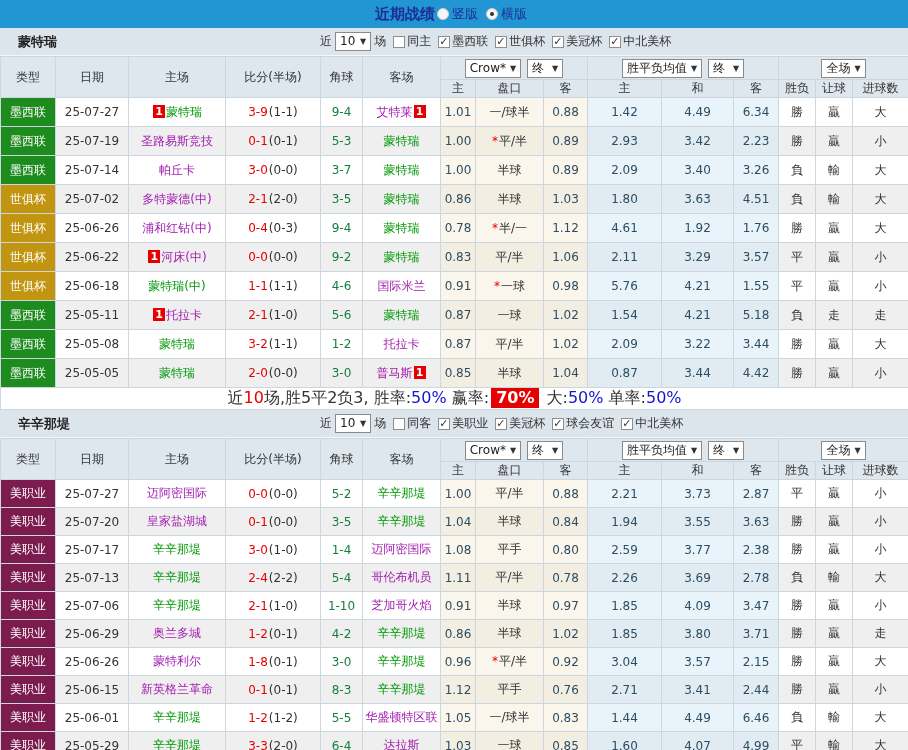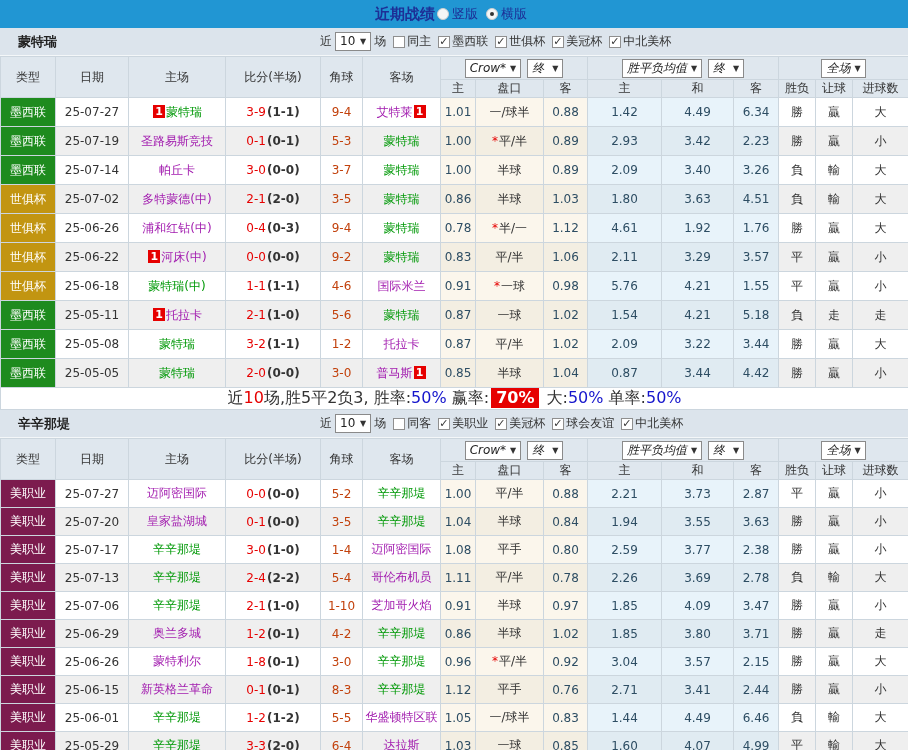--- a/index.html
+++ b/index.html
@@ -25,38 +25,38 @@
   .dd { display:inline-flex; align-items:center; background:#fff; border:1px solid #8a8a8a; padding:1px 4px; margin:0 3px; cursor:pointer; line-height:15px; }
   .dd .dd-text { font-size:12px; color:#222; min-width:16px; text-align:left; }
   .dd .caret { font-size:8px; margin-left:4px; color:#333; }
 
   
   table.matches { border-collapse:collapse; table-layout:fixed; width:908px; }
   .matches th, .matches td { border:1px solid #ccd6de; text-align:center; font-weight:normal; font-size:12px; color:#333; padding:0; overflow:hidden; white-space:nowrap; }
   .matches thead th { background:#dfe7ee; }
   .matches thead tr.hr1 th { height:23px; }
   .matches thead tr.hr2 th { height:17px; }
-  .matches thead th.dd-group { background:#dfe7ee;font-style:italic; }
+  .matches thead th.dd-group { background:#dfe7ee; }
 
   .sec0 tbody tr.data-row { height:29px; }
   .sec1 tbody tr.data-row { height:28px; }
   tbody tr.data-row:nth-child(even) td { background:#efefef; }
   td.col-crow { background:#fbf6ec; color:#2d4d63; }
   td.col-avg  { background:#e8f3fa; color:#2d4d63; }
   tbody tr.data-row:nth-child(even) td.col-crow { background:#f3eee2; }
   tbody tr.data-row:nth-child(even) td.col-avg  { background:#e0ebf2; }
   td.handicap span.h-text { color:#333; }
   td.league { color:#fff; }
   td.date { color:#333; }
-  td.corner { color:#c2410c; }
+  td.corner { color:#15803d; }
 
   .t-green { color:#009907; }
   .t-dark  { color:#a21caf; }
   .score { color:#e60000; }
-  .half  { color:#333; margin-left:1px;font-weight:bold; }
+  .half  { color:#333; margin-left:1px; }
   .star  { color:#e60000; margin-right:1px; }
   .badge { display:inline-block; background:#e60000; color:#fff; font-size:11px; font-weight:bold; width:12px; height:13px; line-height:13px; text-align:center; vertical-align:1px; }
   .team-wrap .badge { margin:0 1px; }
 
   .c-red   { color:#e60000; font-size:13px; }
   .c-green { color:#008000; font-size:13px; }
   .c-blue  { color:#1515cc; font-size:13px; }
 
   tr.summary-row td { height:20px; background:#fff; font-size:16px; }
   .sg-dark { color:#333; }

